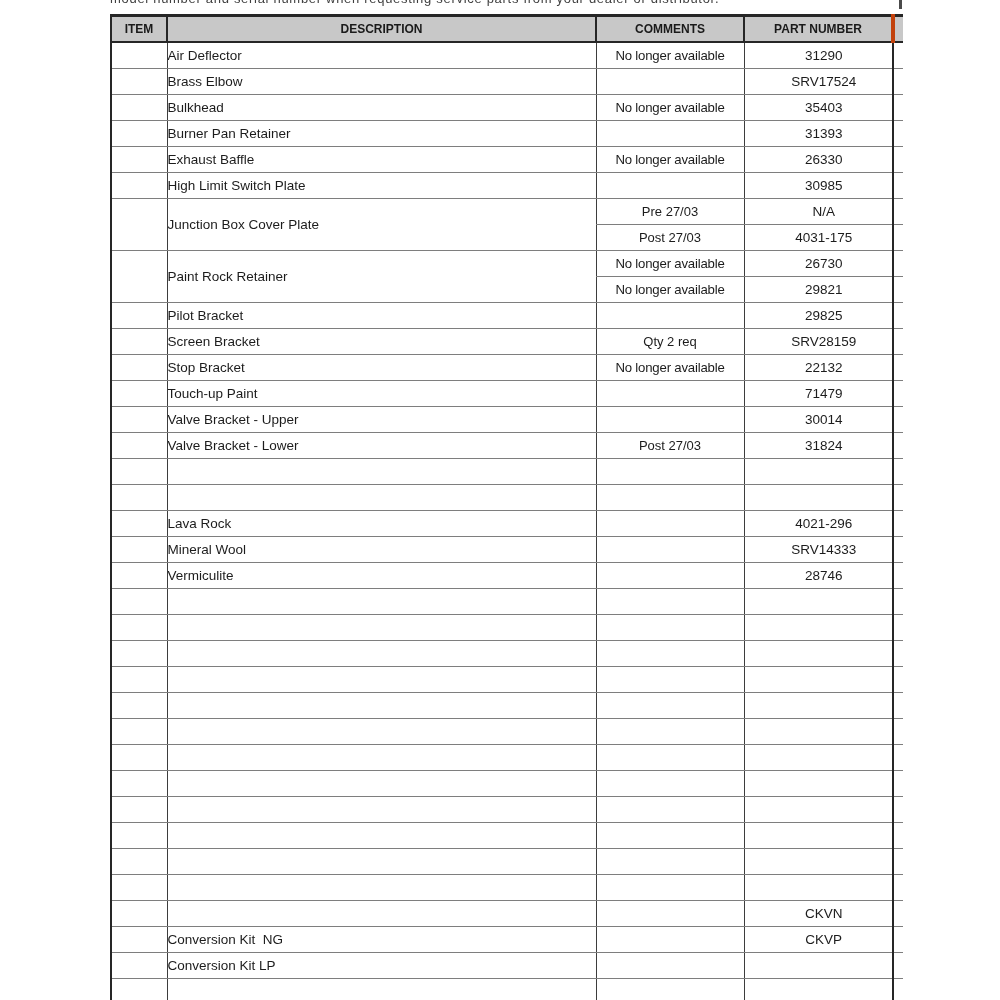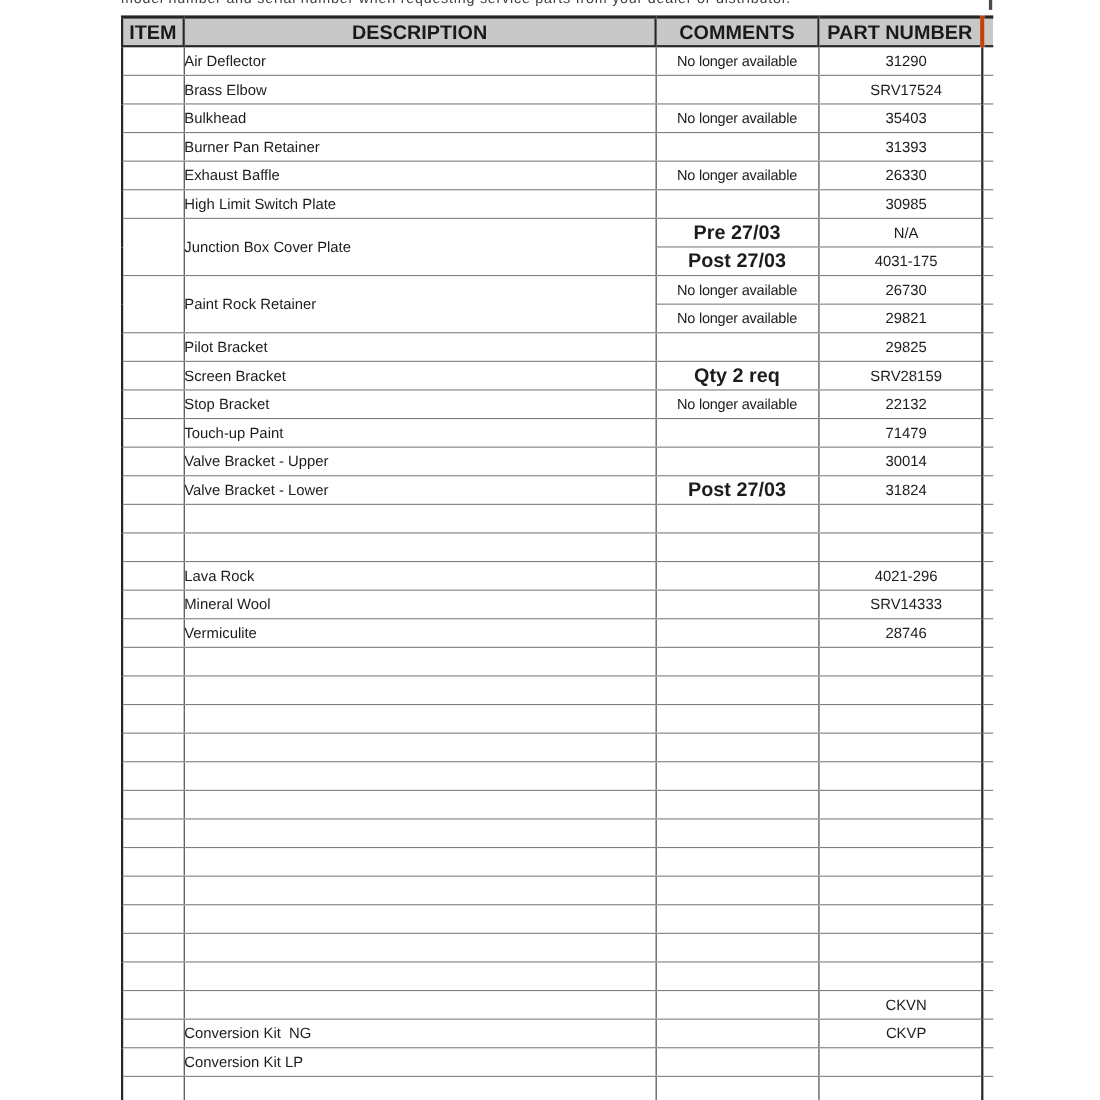--- a/index.html
+++ b/index.html
@@ -50,21 +50,21 @@
     border-collapse: collapse;
     table-layout: fixed;
   }
 
   th {
     background: #c8c8c8;
     border-top: 3px solid #262626;
     border-bottom: 2px solid #262626;
     border-left: 2px solid #262626;
     height: 24px;
-    font-size: 18px;
+    font-size: 12px;
     font-weight: bold;
     color: #1a1a1a;
     text-align: center;
     padding: 0;
     overflow: hidden;
   }
   th.col-part { border-right: 4px solid #c2410c; }
   th.col-sliver { border-left: none; border-right: none; }
 
   td {
@@ -72,21 +72,21 @@
     font-size: 13.5px;
     color: #1c1c1c;
     padding: 0;
     border-bottom: 1px solid #7e7e7e;
     border-left: 1px solid #3d3d3d;
     vertical-align: middle;
     overflow: hidden;
   }
   td.item  { border-left: 2px solid #262626; }
   td.desc  { text-align: left; white-space: pre; }
-  td.comments { text-align: center; font-size: 18px; font-weight: bold; }
+  td.comments { text-align: center; font-size: 13px; }
   td.comments.bold { font-weight: 400; font-size: 13.2px; letter-spacing: -0.2px; }
   td.part  { padding-left: 11px; text-align: center; border-right: 2px solid #262626; }
   td.sliver { border-left: none; border-right: none; }
 
   tbody tr:last-child td { border-bottom: 3px solid #262626; }
   tbody tr:last-child td.sliver { border-bottom: 1px solid #7e7e7e; }
 </style>
 </head>
 <body>
 

